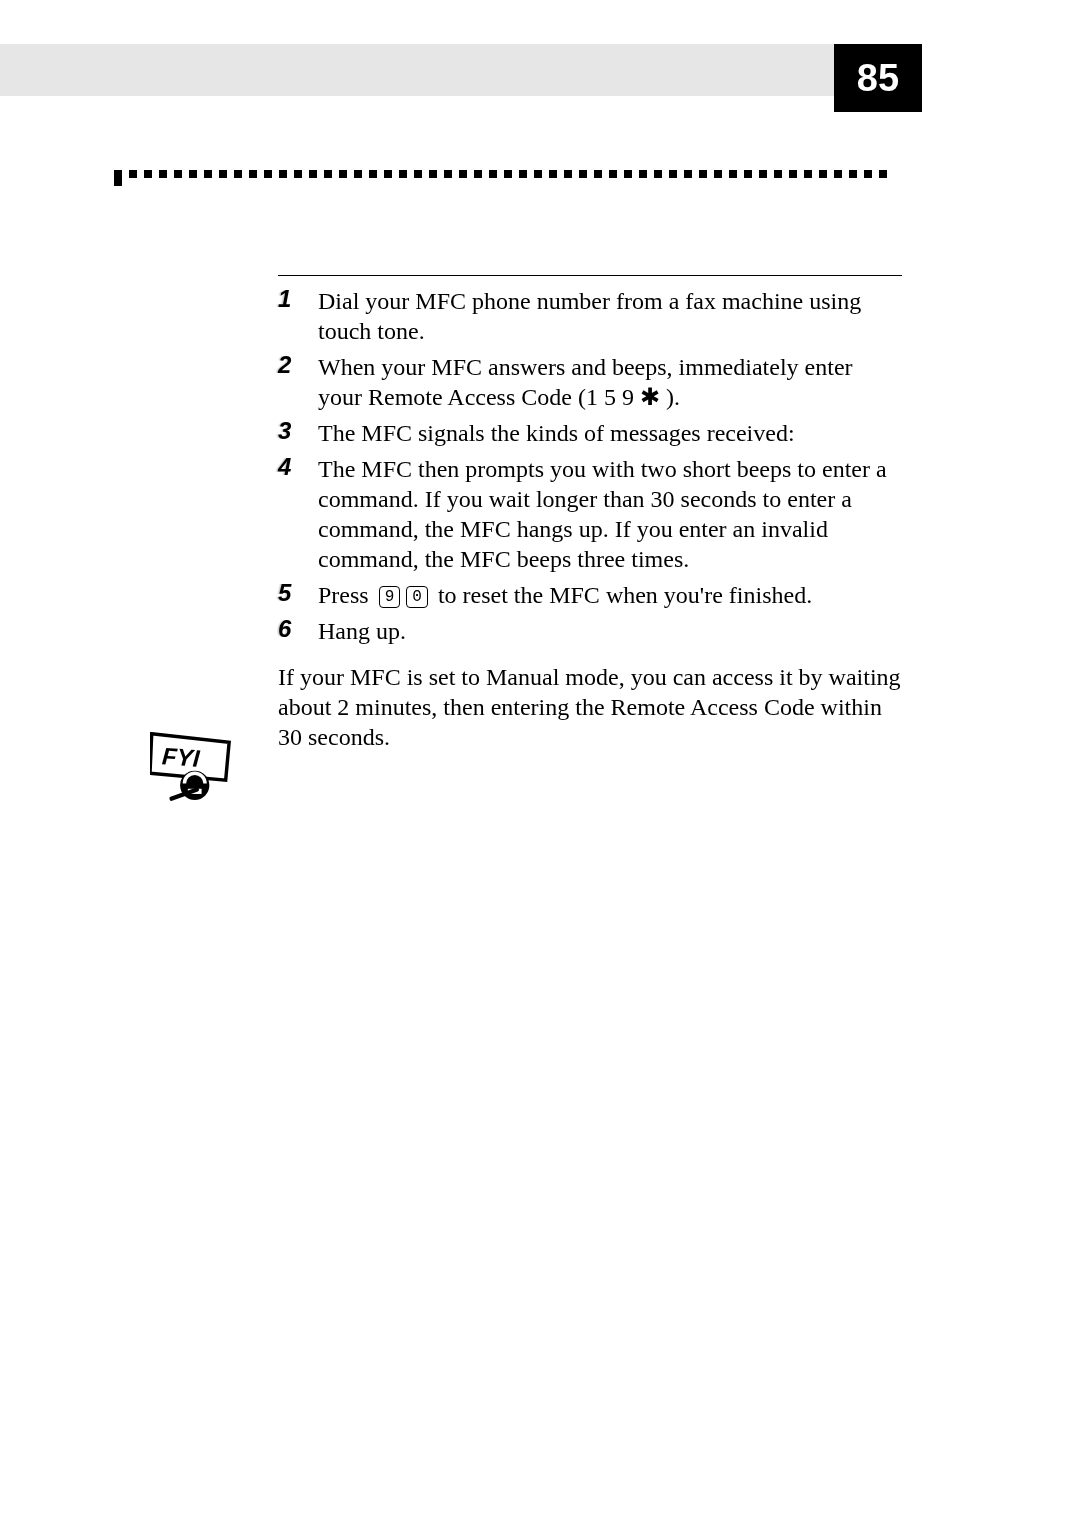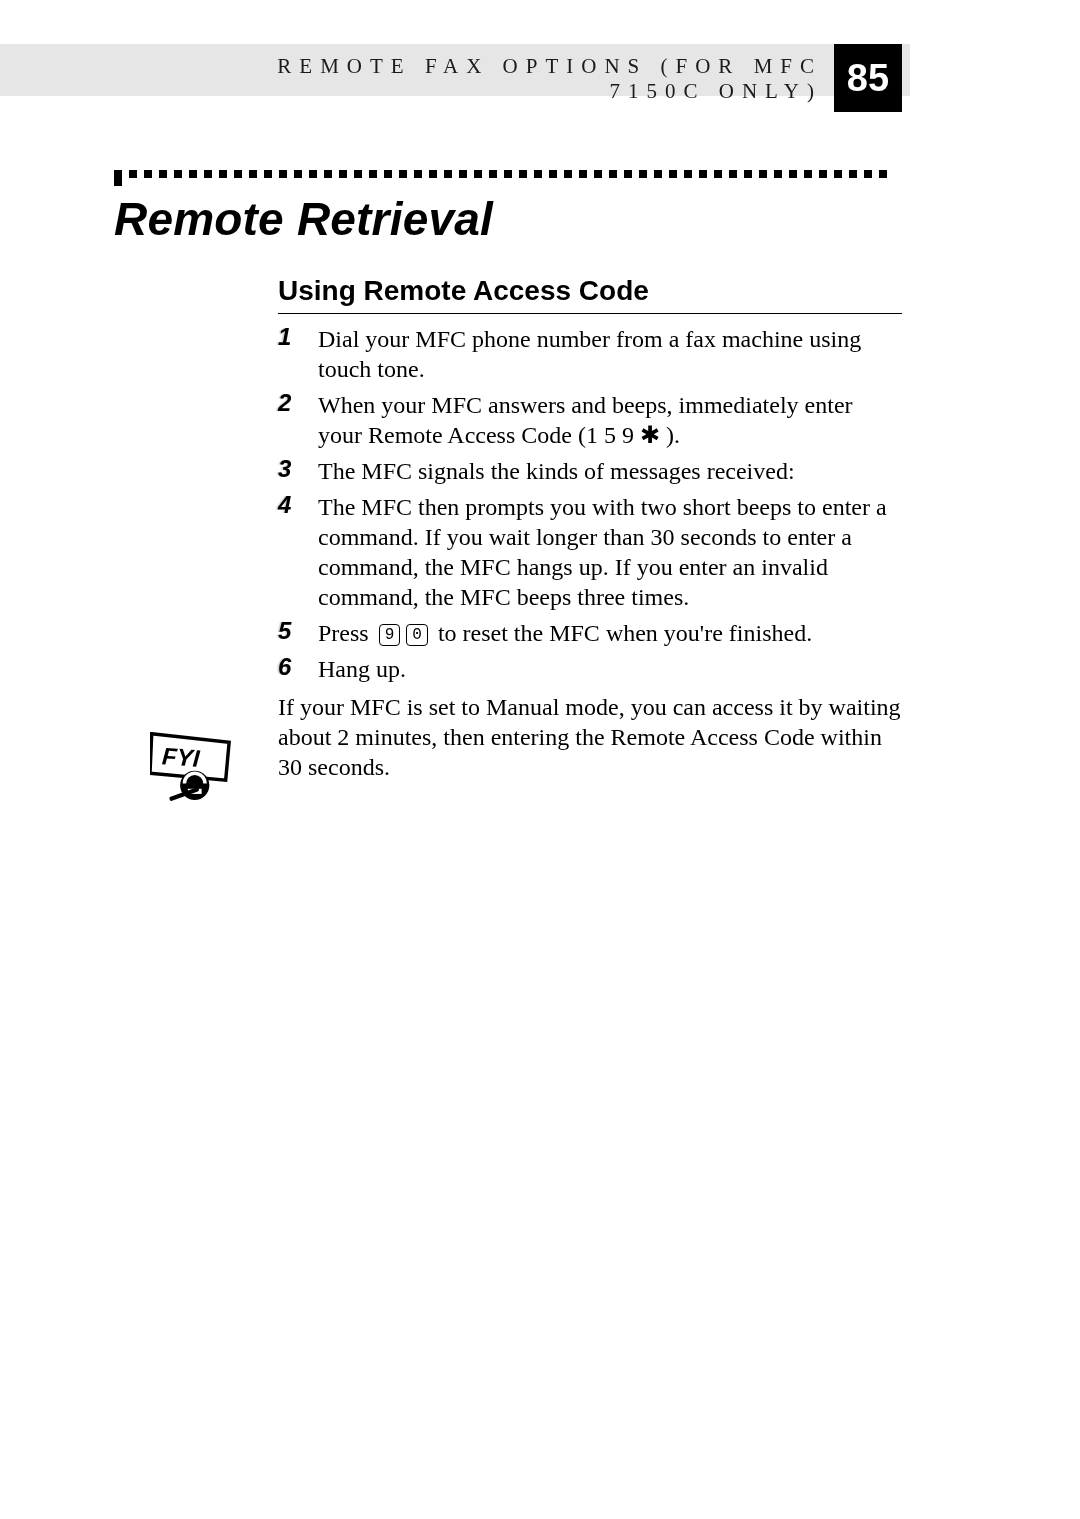--- a/index.html
+++ b/index.html
@@ -19,21 +19,21 @@
     width: 600px;
     letter-spacing: 8px;
     font-family: "Times New Roman", Times, serif;
     font-size: 21px;
     color: #1a1a1a;
     text-align: right;
   }
   .page-num-box {
     position: absolute;
     top: 44px; left: 834px;
-    width: 68px; height: 68px;
+    width: 88px; height: 68px;
     background: #000;
     color: #fff;
     font: bold 38px/68px Helvetica, Arial, sans-serif;
     text-align: center;
   }
 
   
   .dots {
     position: absolute;
     top: 170px; left: 114px; right: 178px;
@@ -110,46 +110,43 @@
 
   
   .fyi {
     position: absolute;
     top: 732px; left: 150px;
     width: 86px; height: 74px;
   }
   .fyi svg { width: 100%; height: 100%; }
 
   .note {
-    margin-top: 8px;
+    margin-top: 16px;
   }
 </style>
 </head>
 <body>
 
 <div class="page">
 
   <div class="header-band"></div>
-  <div class="header-text">REMOTE FAX OPTIONS (FOR MFC 7150C ONLY)</div>
   <div class="page-num-box">85</div>
 
   <div class="dots">
     <span></span><span></span><span></span><span></span><span></span><span></span><span></span><span></span><span></span><span></span>
     <span></span><span></span><span></span><span></span><span></span><span></span><span></span><span></span><span></span><span></span>
     <span></span><span></span><span></span><span></span><span></span><span></span><span></span><span></span><span></span><span></span>
     <span></span><span></span><span></span><span></span><span></span><span></span><span></span><span></span><span></span><span></span>
     <span></span><span></span><span></span><span></span><span></span><span></span><span></span><span></span><span></span><span></span>
     <span></span><span></span><span></span>
   </div>
 
-  <div class="main-title">Remote Retrieval</div>
 
   <div class="body">
 
-    <div class="subhead">Using Remote Access Code</div>
     <hr class="rule">
 
     <div class="step">
       <div class="step-num">1</div>
       <div class="step-body">Dial your MFC phone number from a fax machine using touch tone.</div>
     </div>
 
     <div class="step">
       <div class="step-num">2</div>
       <div class="step-body">

